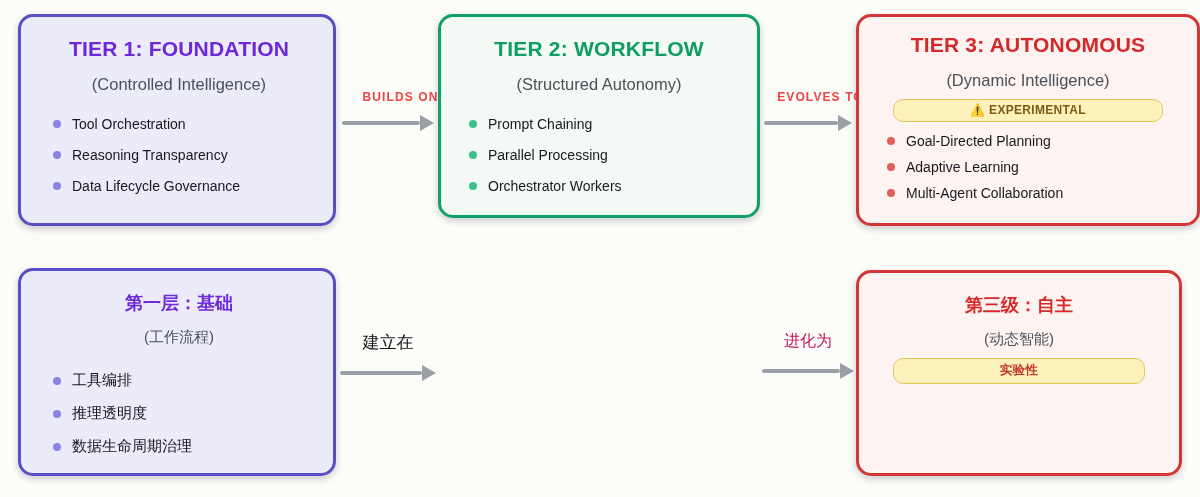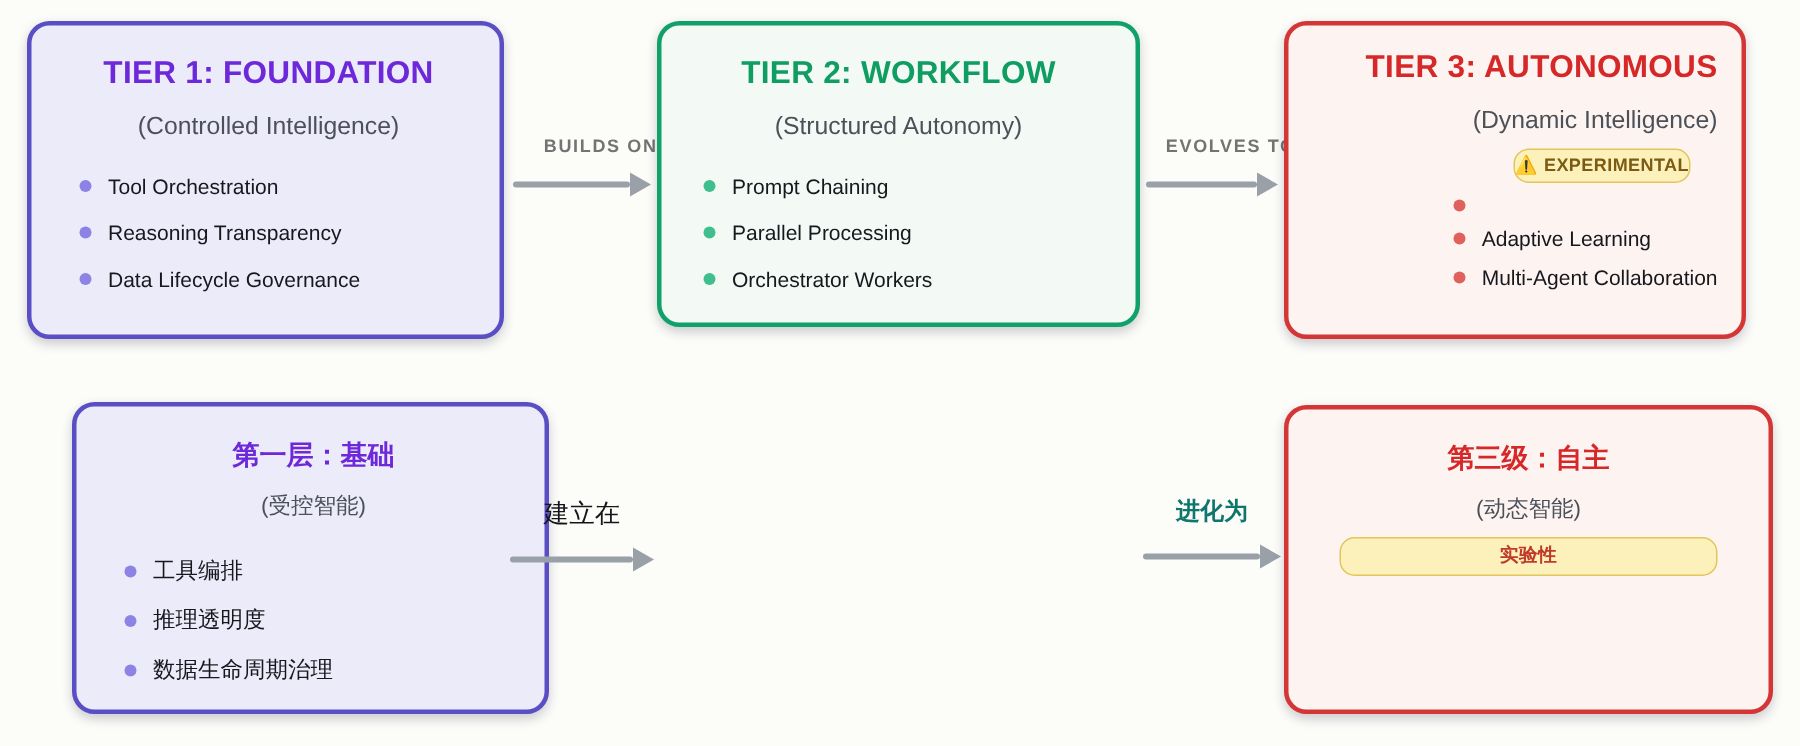--- a/index.html
+++ b/index.html
@@ -65,32 +65,32 @@
   
   .arrow-group { position:absolute; display:flex; flex-direction:column; align-items:center; gap:11px; }
   .arrow { display:flex; align-items:center; width:100%; }
   .arrow-line { flex:1 1 auto; height:3.5px; background:#9aa0a8; border-radius:2px; }
   .arrow-head {
     width:0; height:0; flex:0 0 auto;
     border-top:8px solid transparent;
     border-bottom:8px solid transparent;
     border-left:14px solid #9aa0a8;
   }
-  .en-arrow-label { font-size:12px; font-weight:700; letter-spacing:1.1px; color:#737373; white-space:nowrap;padding-left:25px; }
+  .en-arrow-label { font-size:12px; font-weight:700; letter-spacing:1.1px; color:#ef4444; white-space:nowrap;padding-left:25px; }
   .zh-arrow-label-1 { font-size:17px; font-weight:400; color:#15161a; white-space:nowrap; }
-  .zh-arrow-label-2 { font-size:16px; font-weight:700; color:#0f766e; white-space:nowrap; }
+  .zh-arrow-label-2 { font-size:16px; font-weight:400; color:#be185d; white-space:nowrap; }
 
   
   .b-en-1 { left:18px;  top:14px;  width:318px; height:212px; }
   .b-en-2 { left:438px; top:14px;  width:322px; height:204px; }
-  .b-en-3 { left:856px; top:14px;  width:308px; height:212px; padding-top:16px;align-items:flex-end; }
+  .b-en-3 { left:856px; top:14px;  width:344px; height:212px; padding-top:16px; }
   .ag-en-1 { left:342px; top:90px; width:92px; }
   .ag-en-2 { left:764px; top:90px; width:88px; }
 
-  .b-zh-1 { left:18px;  top:268px; width:318px; height:208px;margin-left:30px; }
+  .b-zh-1 { left:18px;  top:268px; width:318px; height:208px; }
   .b-zh-2 { left:438px; top:270px; width:322px; height:206px; }
   .b-zh-3 { left:856px; top:270px; width:326px; height:206px; }
   .ag-zh-1 { left:340px; top:331px; width:96px; }
   .ag-zh-2 { left:762px; top:331px; width:92px; }
 </style>
 </head>
 <body>
 
 <div class="canvas">
 
@@ -148,35 +148,36 @@
     </div>
   </div>
 
   <div class="box tier3 en compact b-en-3">
     <div class="box-title t3-accent">TIER 3: AUTONOMOUS</div>
     <div class="box-subtitle">(Dynamic Intelligence)</div>
     <div class="badge badge-en">⚠️ EXPERIMENTAL</div>
     <ul class="items">
       <li class="item">
         <span class="dot dot-t3"></span>
+        <span class="item-text">Goal-Directed Planning</span>
       </li>
       <li class="item">
         <span class="dot dot-t3"></span>
         <span class="item-text">Adaptive Learning</span>
       </li>
       <li class="item">
         <span class="dot dot-t3"></span>
         <span class="item-text">Multi-Agent Collaboration</span>
       </li>
     </ul>
   </div>
 
   <div class="box tier1 zh b-zh-1">
     <div class="box-title t1-accent">第一层：基础</div>
-    <div class="box-subtitle">(受控智能)</div>
+    <div class="box-subtitle">(工作流程)</div>
     <ul class="items">
       <li class="item">
         <span class="dot dot-t1"></span>
         <span class="item-text">工具编排</span>
       </li>
       <li class="item">
         <span class="dot dot-t1"></span>
         <span class="item-text">推理透明度</span>
       </li>
       <li class="item">

